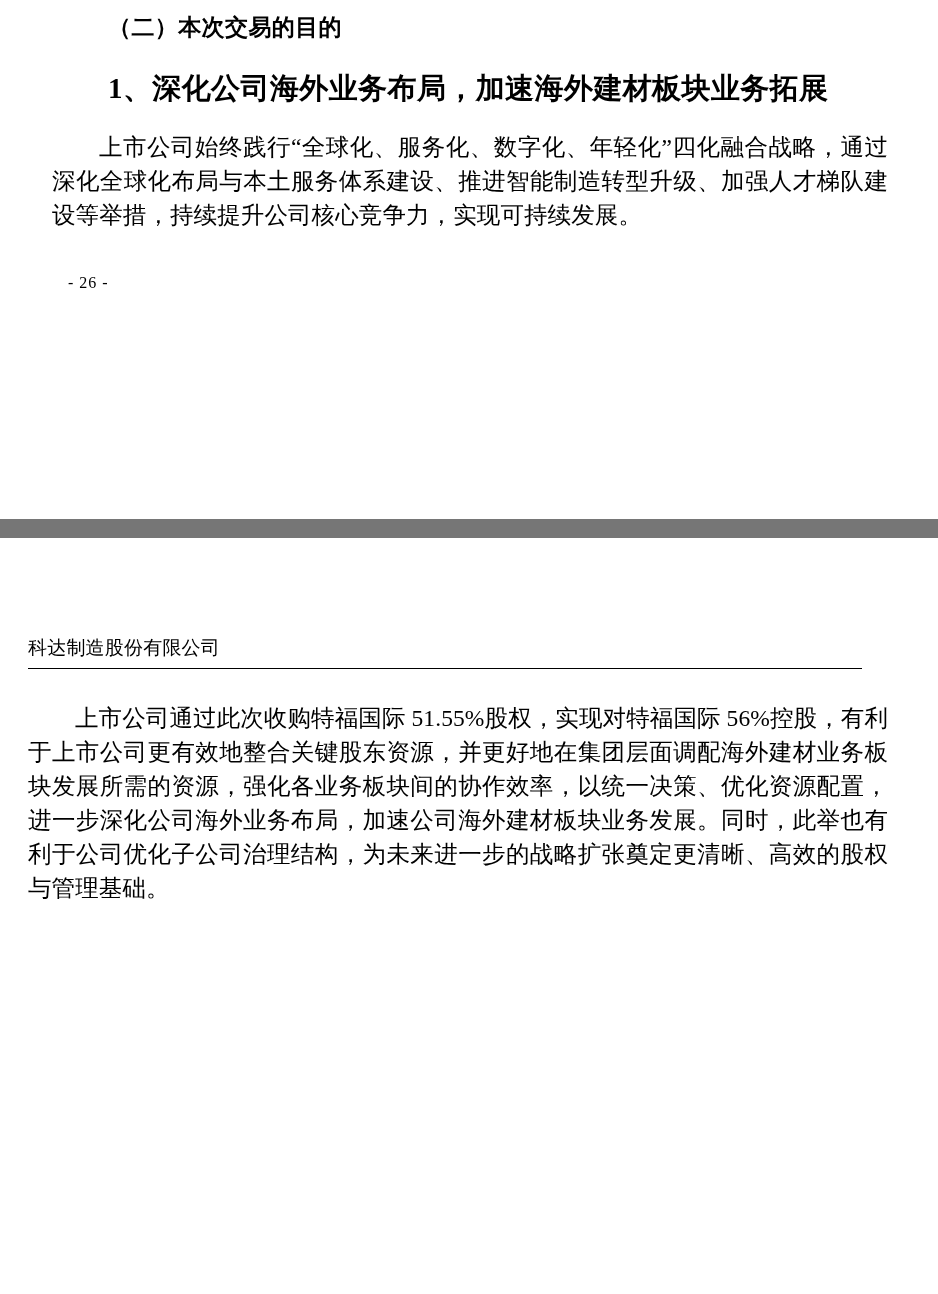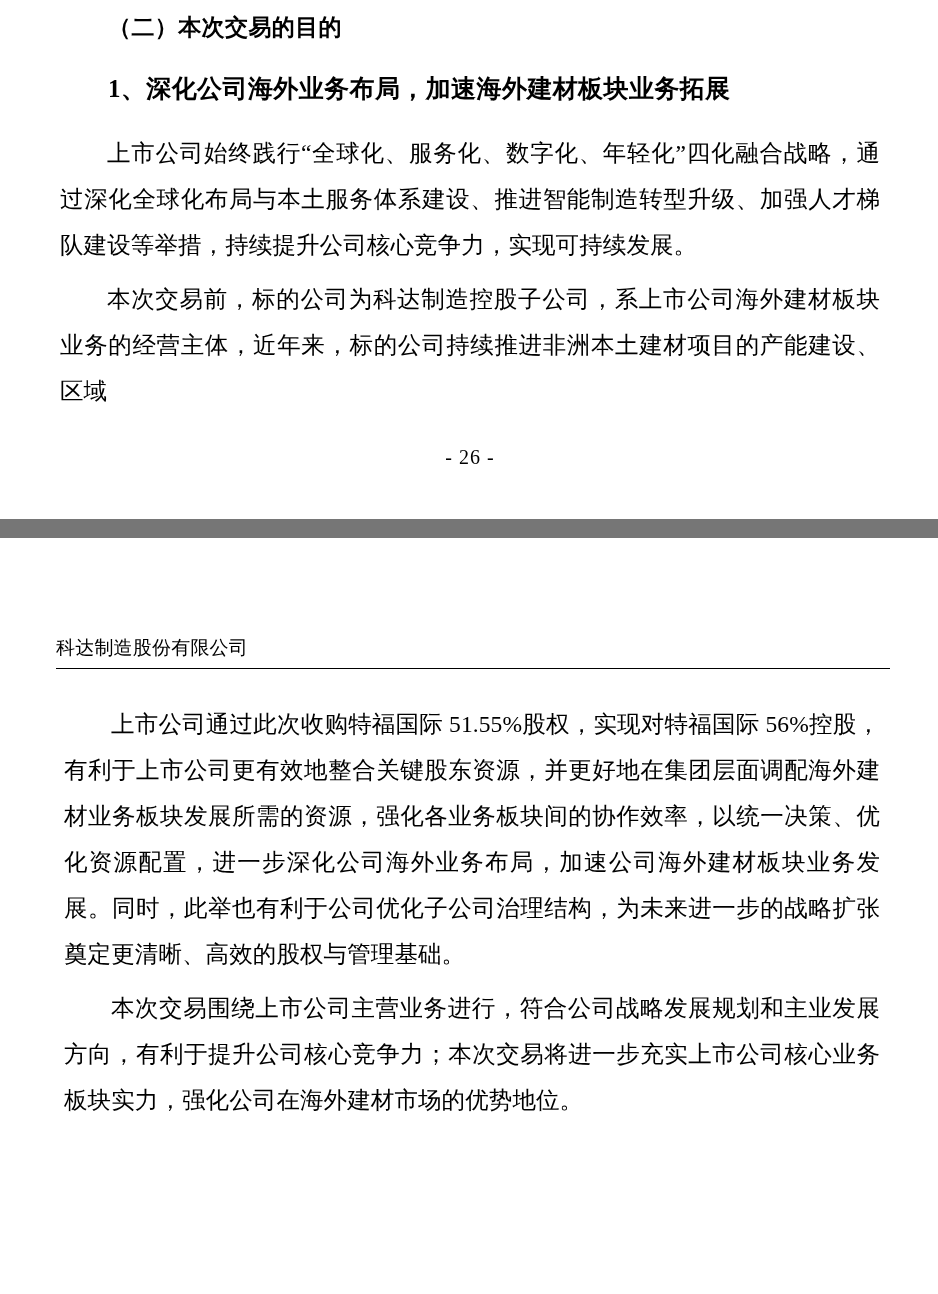--- a/index.html
+++ b/index.html
@@ -29,21 +29,21 @@
     width: 938px;
     background: #ffffff;
     box-sizing: border-box;
   }
   .page-upper {
     height: 519px;
     padding: 0 50px 0 52px;
   }
   .page-lower {
     height: 756px;
-    padding: 0 50px 0 56px;
+    padding: 0 50px 0 28px;
   }
 
   
   .page-gap {
     width: 938px;
     height: 19px;
     background: #767676;
   }
 
   
@@ -53,58 +53,58 @@
     font-size: 23px;
     font-weight: bold;
     line-height: 47px;
     text-indent: 56px;
     letter-spacing: 0.4px;
     white-space: nowrap;
   }
   .heading-2 {
     margin: 0;
     padding-top: 14px;
-    font-size: 25px;
+    font-size: 29px;
     font-weight: bold;
     line-height: 47px;
     text-indent: 56px;
     letter-spacing: 0.4px;
     white-space: nowrap;
   }
 
   
   .para {
-    margin: 8px;
+    margin: 0;
     font-size: 23.5px;
-    line-height: 46px;
+    line-height: 34px;
     text-align: justify;
     text-justify: inter-ideograph;
     text-indent: 2em;
     letter-spacing: 0.1px;
   }
   .para.no-indent {
     text-indent: 0;
   }
   .para + .para {
     margin-top: 0;
   }
   .para-spacer-top {
     margin-top: 12px;
   }
   .para-first-upper {
     margin-top: 18px;
   }
 
   
   .page-number {
-    margin: 0;
+    margin: 16px;
     padding-top: 20px;
-    font-size: 20px;
+    font-size: 16px;
     line-height: 30px;
-    text-align: center;
+    text-align: left;
     letter-spacing: 1px;
   }
 
   
   .running-header {
     padding-top: 95px;
   }
   .running-header-line {
     display: flex;
     align-items: baseline;
@@ -139,38 +139,36 @@
 <div class="doc-viewer">
 
   <div class="page page-upper">
 
     <h2 class="heading-1">（二）本次交易的目的</h2>
 
     <h3 class="heading-2">1、深化公司海外业务布局，加速海外建材板块业务拓展</h3>
 
     <p class="para para-first-upper">上市公司始终践行“全球化、服务化、数字化、年轻化”四化融合战略，通过深化全球化布局与本土服务体系建设、推进智能制造转型升级、加强人才梯队建设等举措，持续提升公司核心竞争力，实现可持续发展。</p>
 
-    <p class="para para-spacer-top">本次交易前，标的公司为科达制造控股子公司，系上市公司海外建材板块业务的经营主体，近年来，标的公司持续推进非洲本土建材项目的产能建设、区域</p>
 
     <p class="page-number">- 26 -</p>
   </div>
 
   <div class="page-gap"></div>
 
   <div class="page page-lower">
 
     <div class="running-header">
       <div class="running-header-line">
         <span class="running-header-company">科达制造股份有限公司</span>
         <span class="running-header-sep"></span>
       </div>
       <div class="running-header-rule"></div>
     </div>
 
     <div class="lower-body">
 
       <p class="para para-spacer-top">上市公司通过此次收购特福国际 51.55%股权，实现对特福国际 56%控股，有利于上市公司更有效地整合关键股东资源，并更好地在集团层面调配海外建材业务板块发展所需的资源，强化各业务板块间的协作效率，以统一决策、优化资源配置，进一步深化公司海外业务布局，加速公司海外建材板块业务发展。同时，此举也有利于公司优化子公司治理结构，为未来进一步的战略扩张奠定更清晰、高效的股权与管理基础。</p>
 
-      <p class="para para-spacer-top">本次交易围绕上市公司主营业务进行，符合公司战略发展规划和主业发展方向，有利于提升公司核心竞争力；本次交易将进一步充实上市公司核心业务板块实力，强化公司在海外建材市场的优势地位。</p>
     </div>
   </div>
 
 </div>
 
 </body></html>

